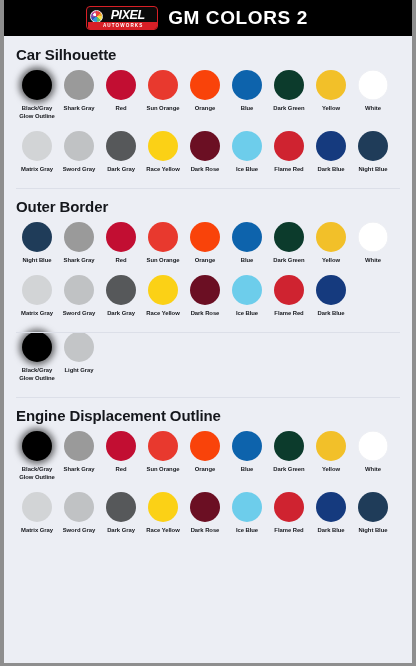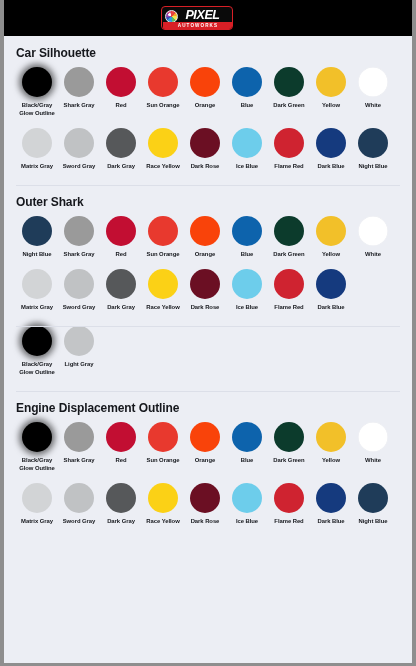--- a/index.html
+++ b/index.html
@@ -112,21 +112,21 @@
     content: "";
     position: absolute;
     left: 12px;
     right: 12px;
     top: 0;
     height: 1px;
     background: #dcdfe8;
   }
 
   .section-title {
-    font-size: 12px;
+    font-size: 15px;
     font-weight: 700;
     color: #15171c;
     letter-spacing: -0.1px;
     padding-top: 10px;
     padding-bottom: 7px;
   }
 
   .swatch-row {
     display: flex;
     align-items: flex-start;
@@ -172,20 +172,21 @@
 <body>
 
 <div class="page">
 
   <div class="header">
     <div class="logo">
       <span class="logo-disc"></span>
       <span class="logo-text">PIXEL</span>
       <span class="logo-sub">AUTOWORKS</span>
     </div>
+    <div class="header-title">GM COLORS 2</div>
   </div>
 
   <div id="sections-container">
       <div class="section">
         <div class="section-title">Car Silhouette</div>
         <div class="swatch-row">
           <div class="swatch">
             <div class="dot glow" style="background: rgb(0, 0, 0);"></div>
             <div class="label">Black/Gray Glow Outline</div>
           </div>
@@ -257,21 +258,21 @@
             <div class="label">Dark Blue</div>
           </div>
           <div class="swatch">
             <div class="dot" style="background: rgb(31, 60, 89);"></div>
             <div class="label">Night Blue</div>
           </div>
         </div>
         <div class="sec-bottom"></div>
       </div>
       <div class="section">
-        <div class="section-title">Outer Shark</div>
+        <div class="section-title">Outer Border</div>
         <div class="swatch-row">
           <div class="swatch">
             <div class="dot" style="background: rgb(31, 60, 89);"></div>
             <div class="label">Night Blue</div>
           </div>
           <div class="swatch">
             <div class="dot" style="background: rgb(154, 154, 154);"></div>
             <div class="label">Shark Gray</div>
           </div>
           <div class="swatch">

